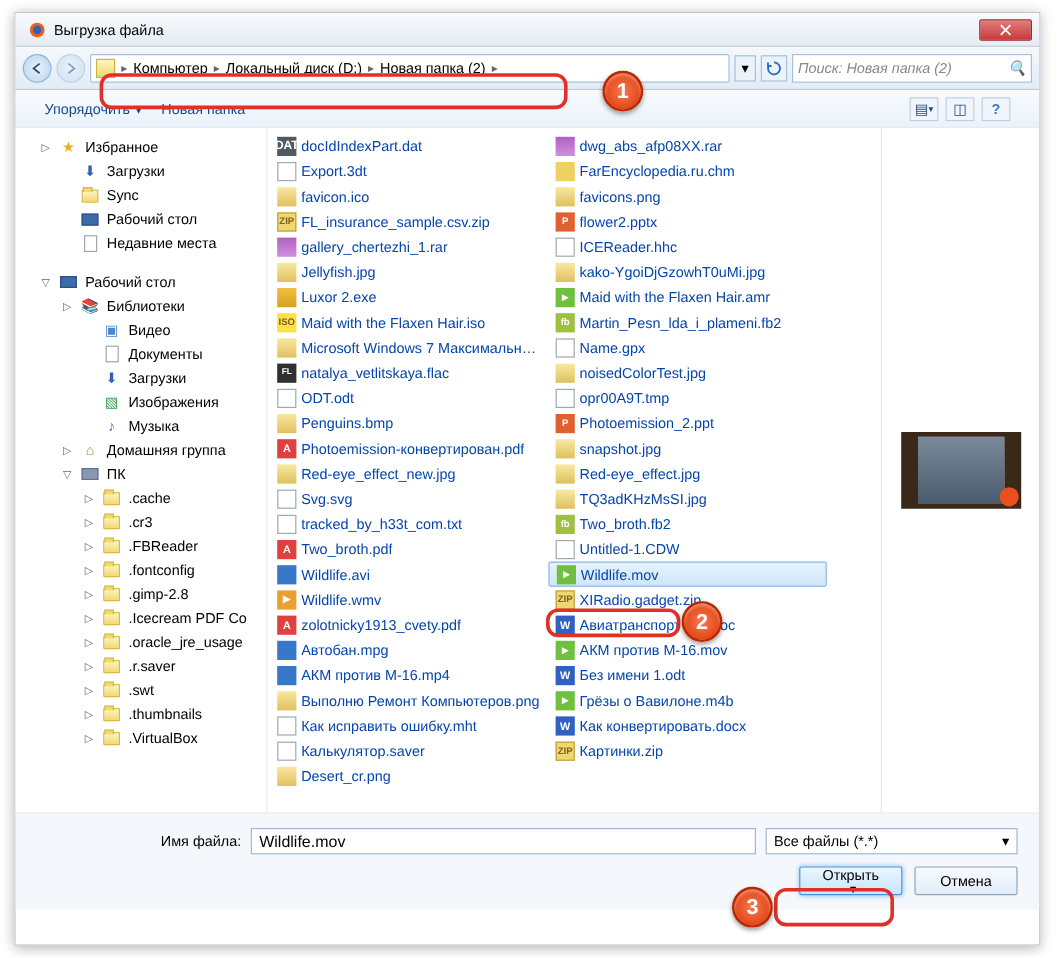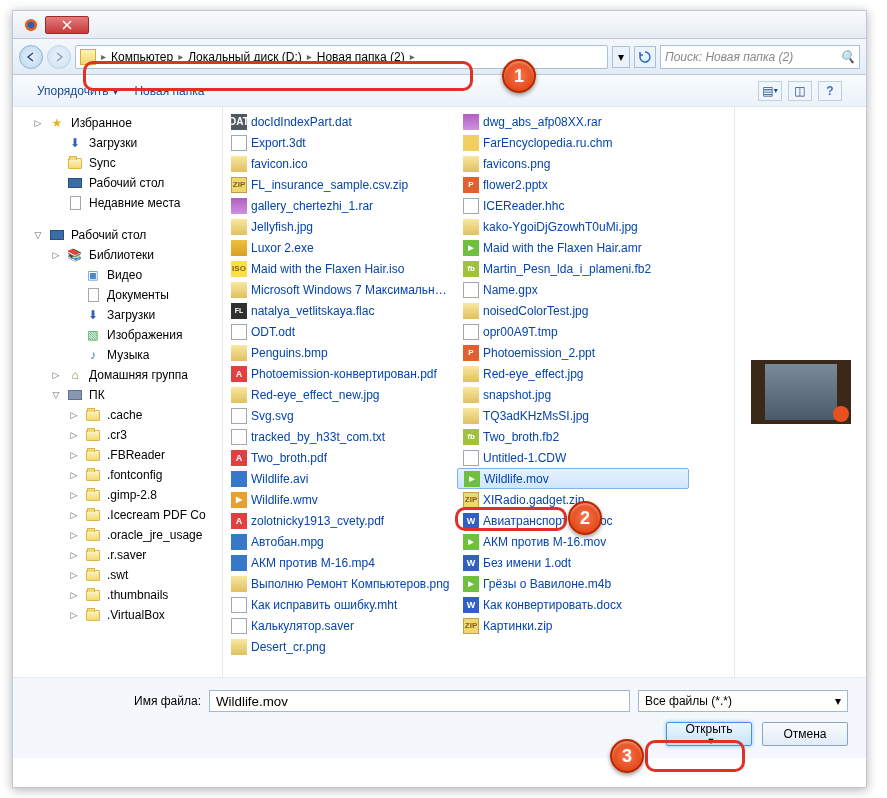--- a/index.html
+++ b/index.html
@@ -84,20 +84,21 @@
 <body>
 
 <div class="wrap">
   <div class="titlebar">
     <span class="ffx">
       <svg viewBox="0 0 16 16">
           <circle cx="8" cy="8" r="7" fill="#e86020"></circle>
           <circle cx="8" cy="8" r="4" fill="#3060b0"></circle>
         </svg>
     </span>
+    <span class="title">Выгрузка файла</span>
     <div class="closebtn">
       <svg width="10" height="10" viewBox="0 0 10 10">
           <path d="M1 1L9 9M9 1L1 9" stroke="#fff" stroke-width="1.5"></path>
         </svg>
     </div>
   </div>
 
   <div class="navbar">
     <div class="navbtn">
       <svg width="10" height="10" viewBox="0 0 10 10">
@@ -468,25 +469,25 @@
           <div class="fileitem">
             <span class="fic fic-doc"></span>
             <span class="fname">opr00A9T.tmp</span>
           </div>
           <div class="fileitem">
             <span class="fic fic-ppt">P</span>
             <span class="fname">Photoemission_2.ppt</span>
           </div>
           <div class="fileitem">
             <span class="fic fic-img"></span>
+            <span class="fname">snapshot.jpg</span>
+          </div>
+          <div class="fileitem">
+            <span class="fic fic-img"></span>
             <span class="fname">Red-eye_effect.jpg</span>
-          </div>
-          <div class="fileitem">
-            <span class="fic fic-img"></span>
-            <span class="fname">snapshot.jpg</span>
           </div>
           <div class="fileitem">
             <span class="fic fic-img"></span>
             <span class="fname">TQ3adKHzMsSI.jpg</span>
           </div>
           <div class="fileitem">
             <span class="fic fic-fb2">fb</span>
             <span class="fname">Two_broth.fb2</span>
           </div>
           <div class="fileitem">

